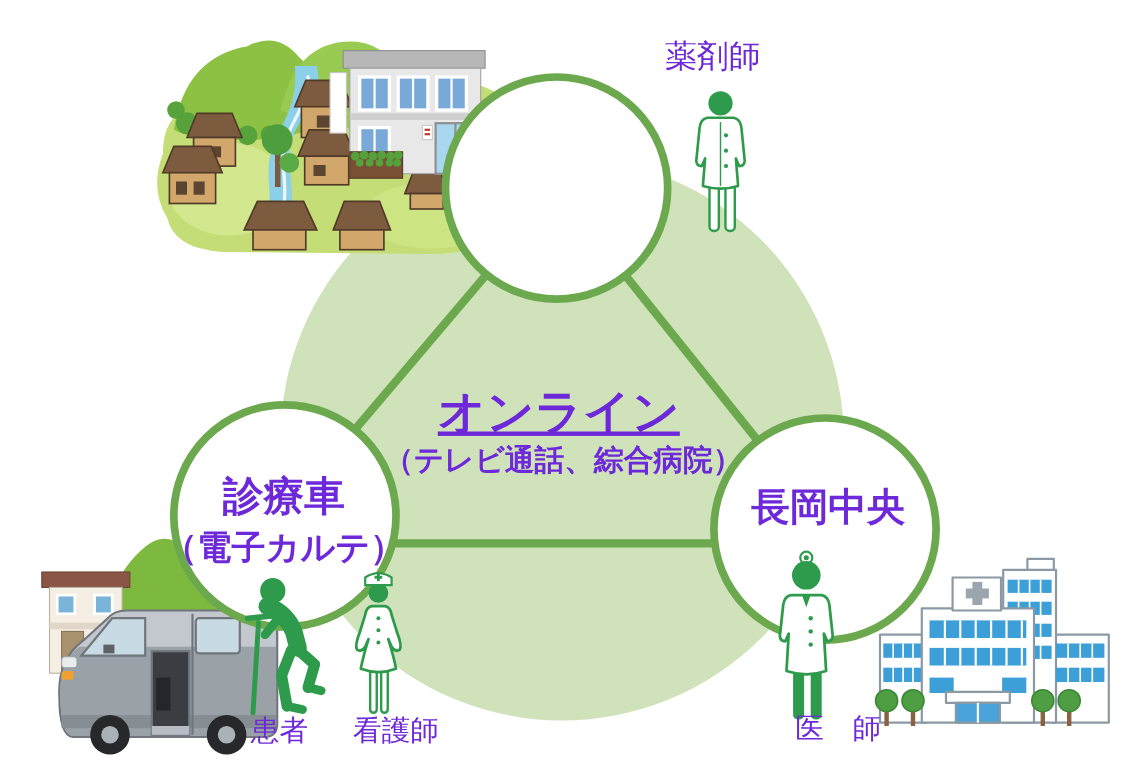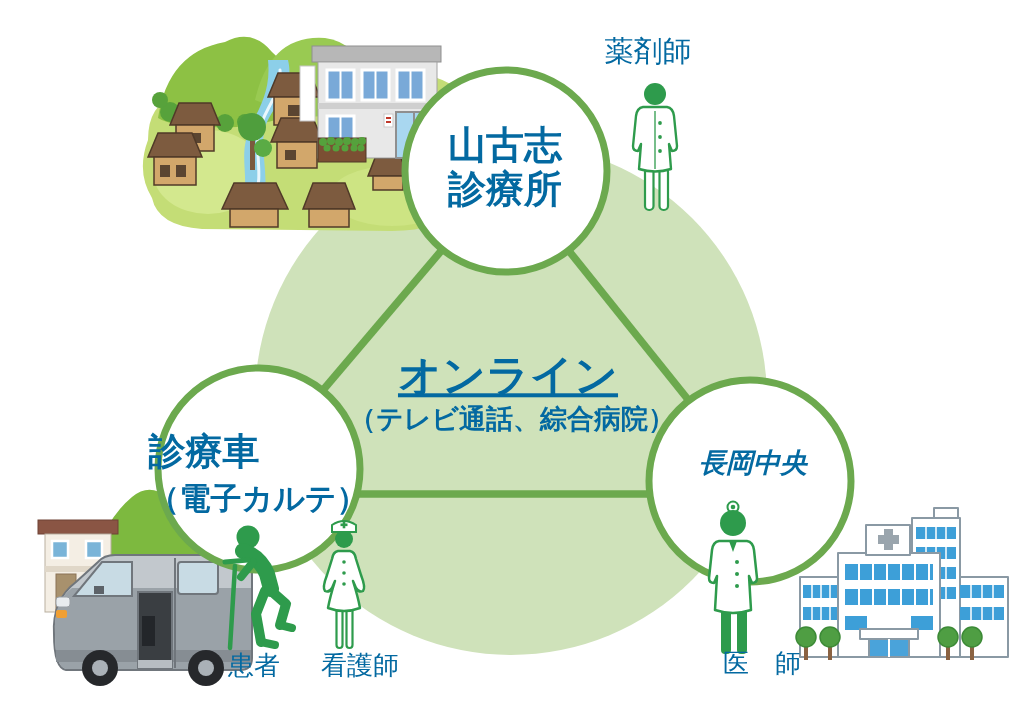--- a/index.html
+++ b/index.html
@@ -1,25 +1,25 @@
 <!DOCTYPE html>
 <html><head>
 <meta charset="utf-8">
 <style>
   html,body{margin:0;padding:0;background:#ffffff;}
   #stage{position:relative;width:1024px;height:708px;background:#ffffff;overflow:hidden;
          font-family:"DejaVu Sans","Liberation Sans",sans-serif;}
   #artwork{position:absolute;left:0;top:0;}
-  .lbl{position:absolute;transform:translate(-50%,-50%);color:#0369a1;
+  .lbl{position:absolute;transform:translate(-50%,-50%);text-align:center;color:#6d28d9;
        white-space:nowrap;line-height:1.15;}
   .node-lbl{font-weight:700;}
   .clinic-lbl{left:505px;top:167px;font-size:38px;line-height:44px;}
   .car-lbl{left:258px;top:462px;font-size:37px;line-height:47px;margin-top:13px;}
   .car-lbl .ln2{font-size:31px;}
-  .hosp-lbl{left:753px;top:462px;font-size:27px;line-height:41px;font-style:italic;}
+  .hosp-lbl{left:753px;top:462px;font-size:35px;line-height:41px;}
   .online-title{left:508px;top:376px;font-size:43px;font-weight:700;text-decoration:underline;}
   .online-sub{left:512px;top:419px;font-size:27px;font-weight:700;}
   .person-lbl{font-size:26px;font-weight:400;}
   .pharm-lbl{left:648px;top:52px;font-size:29px;}
   .patient-lbl{left:254px;top:666px;}
   .nurse-lbl{left:360px;top:666px;}
   .doctor-lbl{left:730px;top:664px;margin-left:32px;}
   .ln{display:block;}
 </style>
 </head>
@@ -264,24 +264,20 @@
     <circle cx="733" cy="507" r="2.3" fill="#2e9b4c"></circle>
     <circle cx="733" cy="523" r="13" fill="#2e9b4c"></circle>
     <path d="M719 541 L747 541 Q753 542 754 550 L757 578 Q757 583 752 583 L749 576 L751 610 Q733 616 715 610 L717 576 L714 583 Q709 583 709 578 L712 550 Q713 542 719 541 Z" fill="#ffffff" stroke="#2e9b4c" stroke-width="2.5" stroke-linejoin="round"></path>
     <path d="M729 541 L737 541 L733 552 Z" fill="#2e9b4c"></path>
     <circle cx="737" cy="562" r="2" fill="#2e9b4c"></circle>
         <circle cx="737" cy="574" r="2" fill="#2e9b4c"></circle>
     <circle cx="737" cy="586" r="2" fill="#2e9b4c"></circle>
   </g>
 </svg>
 
-<div class="lbl node-lbl clinic-lbl">
-  <span class="ln">山古志</span>
-  <span class="ln">診療所</span>
-</div>
 
 <div class="lbl node-lbl car-lbl">
   <span class="ln">診療車</span>
   <span class="ln ln2">（電子カルテ）</span>
 </div>
 
 <div class="lbl node-lbl hosp-lbl">
   <span class="ln">長岡中央</span>
 </div>
 

